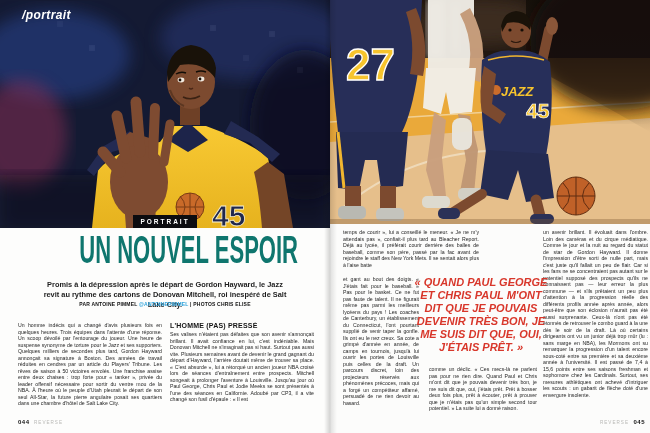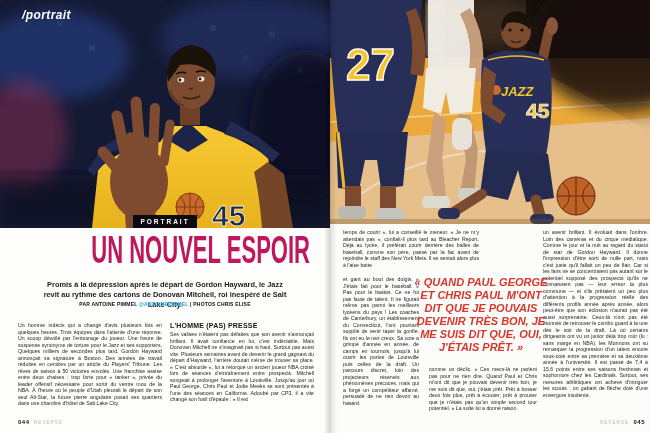--- a/index.html
+++ b/index.html
@@ -16,21 +16,21 @@
   .photo-left{width:330px;height:228px;background:#141a33;}
   .photo-right{width:320px;height:224px;background:#20160f;}
   .photo svg{display:block;}
 
   .kicker{position:absolute;left:22px;top:8px;z-index:5;color:#fff;font-style:italic;font-weight:bold;
           font-size:12px;letter-spacing:.4px;}
   .portrait-tab{position:absolute;left:133px;top:215px;width:64px;height:13px;z-index:6;background:#0c0c10;
           color:#fff;font-size:6.5px;font-weight:bold;letter-spacing:2px;text-align:center;line-height:13px;}
 
   
-  .headline{position:absolute;left:12px;right:0;top:231px;text-align:left;color:#be185d;}
+  .headline{position:absolute;left:0;right:0;top:231px;text-align:left;color:#0f766e;}
   .headline span{display:inline-block;white-space:nowrap;font-weight:bold;font-size:38px;line-height:36px;
           transform:scale(.58,1.04);transform-origin:center top;letter-spacing:0px;}
   .dek{position:absolute;left:34px;right:34px;top:272px;text-align:center;font-size:7.4px;line-height:10px;
           font-weight:bold;color:#1d1d1d;}
   .byline{position:absolute;left:0;right:0;top:301px;text-align:center;font-size:5px;font-weight:bold;
           color:#111;letter-spacing:.2px;}
   .byline .handle{color:var(--handle_blue,#2EA3DC);}
   .cols{position:absolute;left:18px;top:322px;width:296px;height:98px;display:flex;gap:8px;overflow:hidden;}
   .col{width:144px;overflow:hidden;}
   .body-text{font-size:5.2px;line-height:6.5px;color:#262626;text-align:justify;}

